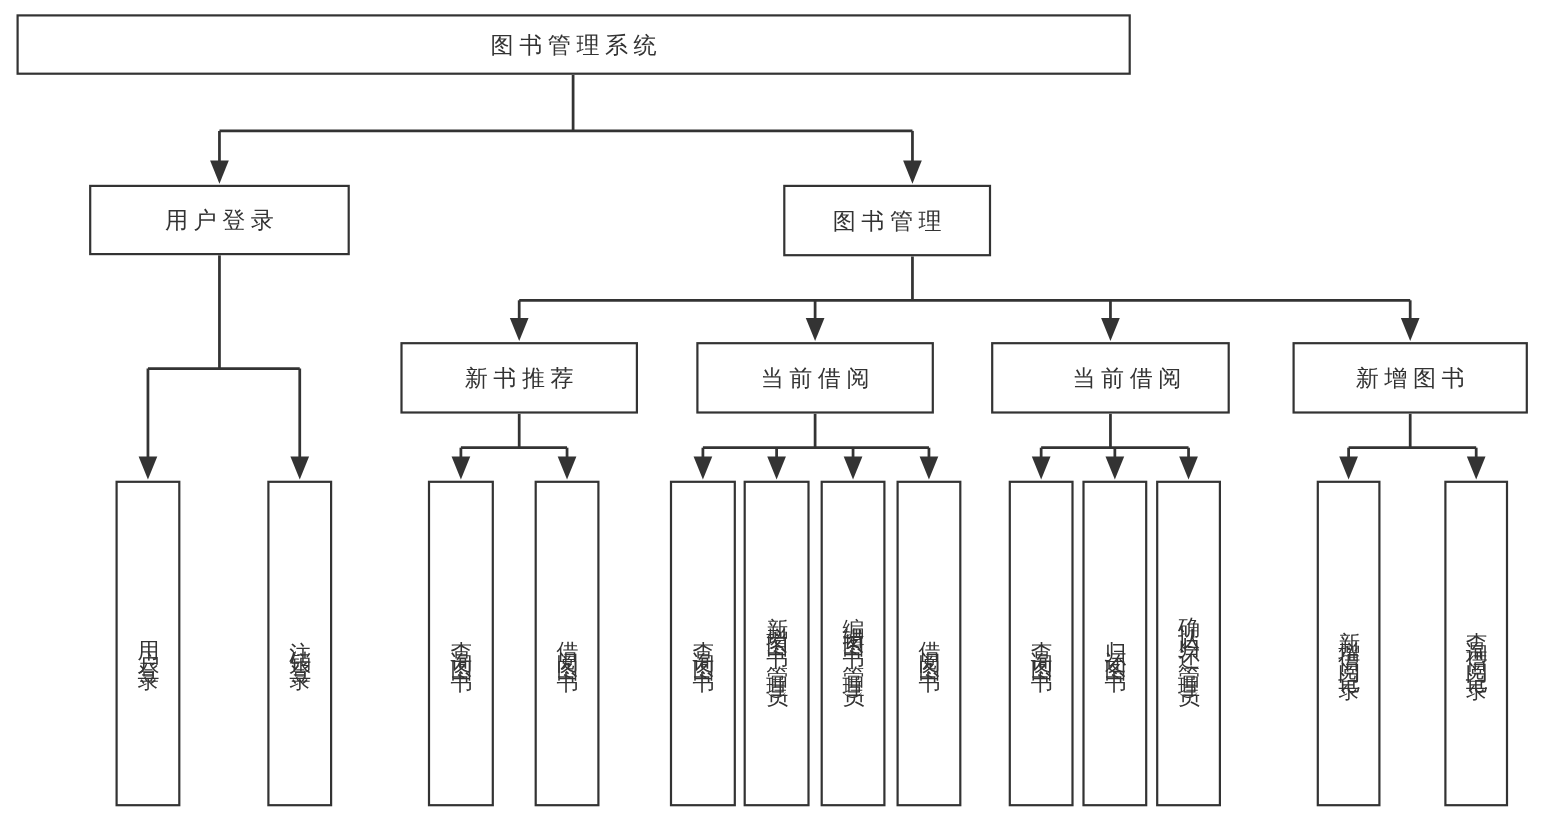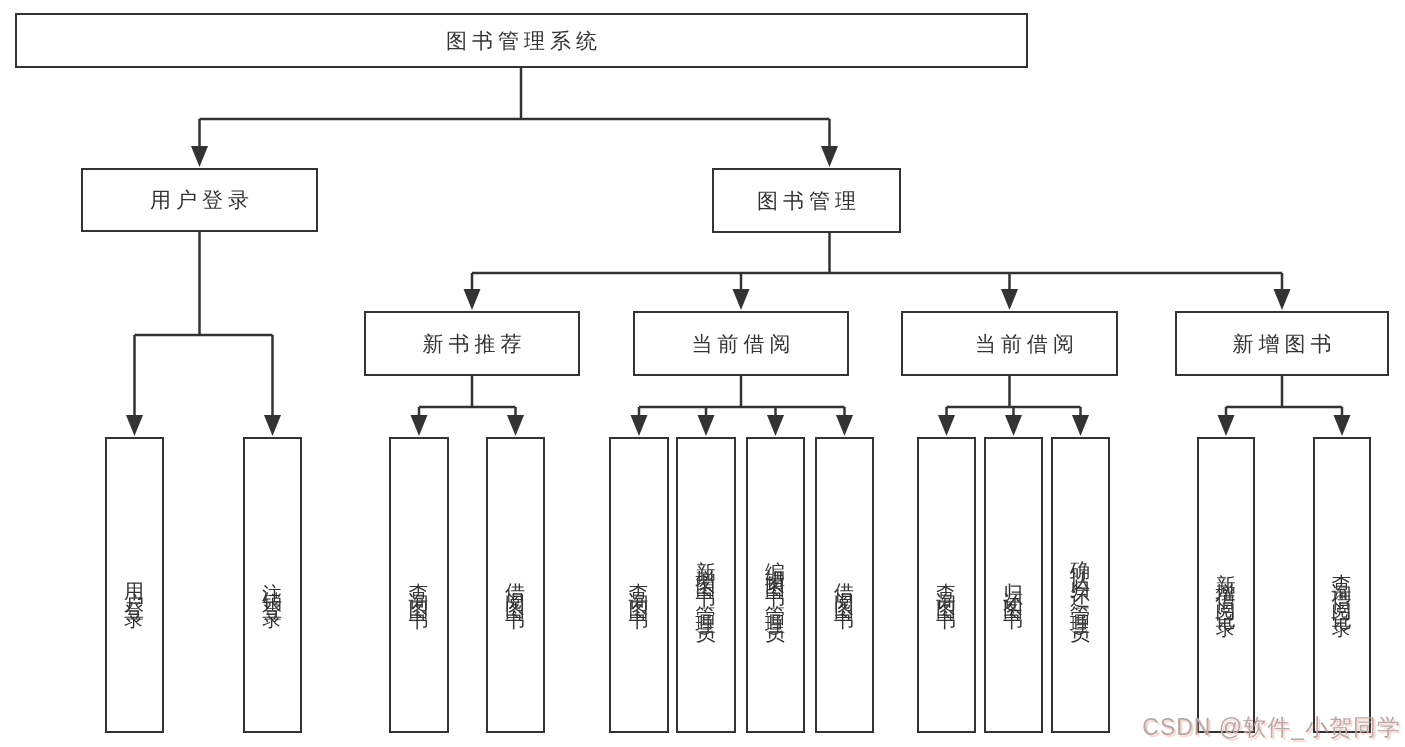--- a/index.html
+++ b/index.html
@@ -208,15 +208,14 @@
     <span class="label">确认归还（管理员）</span>
   </div>
 
   <div class="node v" style="left:1197px; top:437px; width:58px; height:296px;">
     <span class="label">新增借阅记录</span>
   </div>
   <div class="node v" style="left:1313px; top:437px; width:58px; height:296px;">
     <span class="label">查询借阅记录</span>
   </div>
 
-  <div class="watermark">CSDN @软件_小贺同学</div>
 
 </div>
 
 </body></html>

